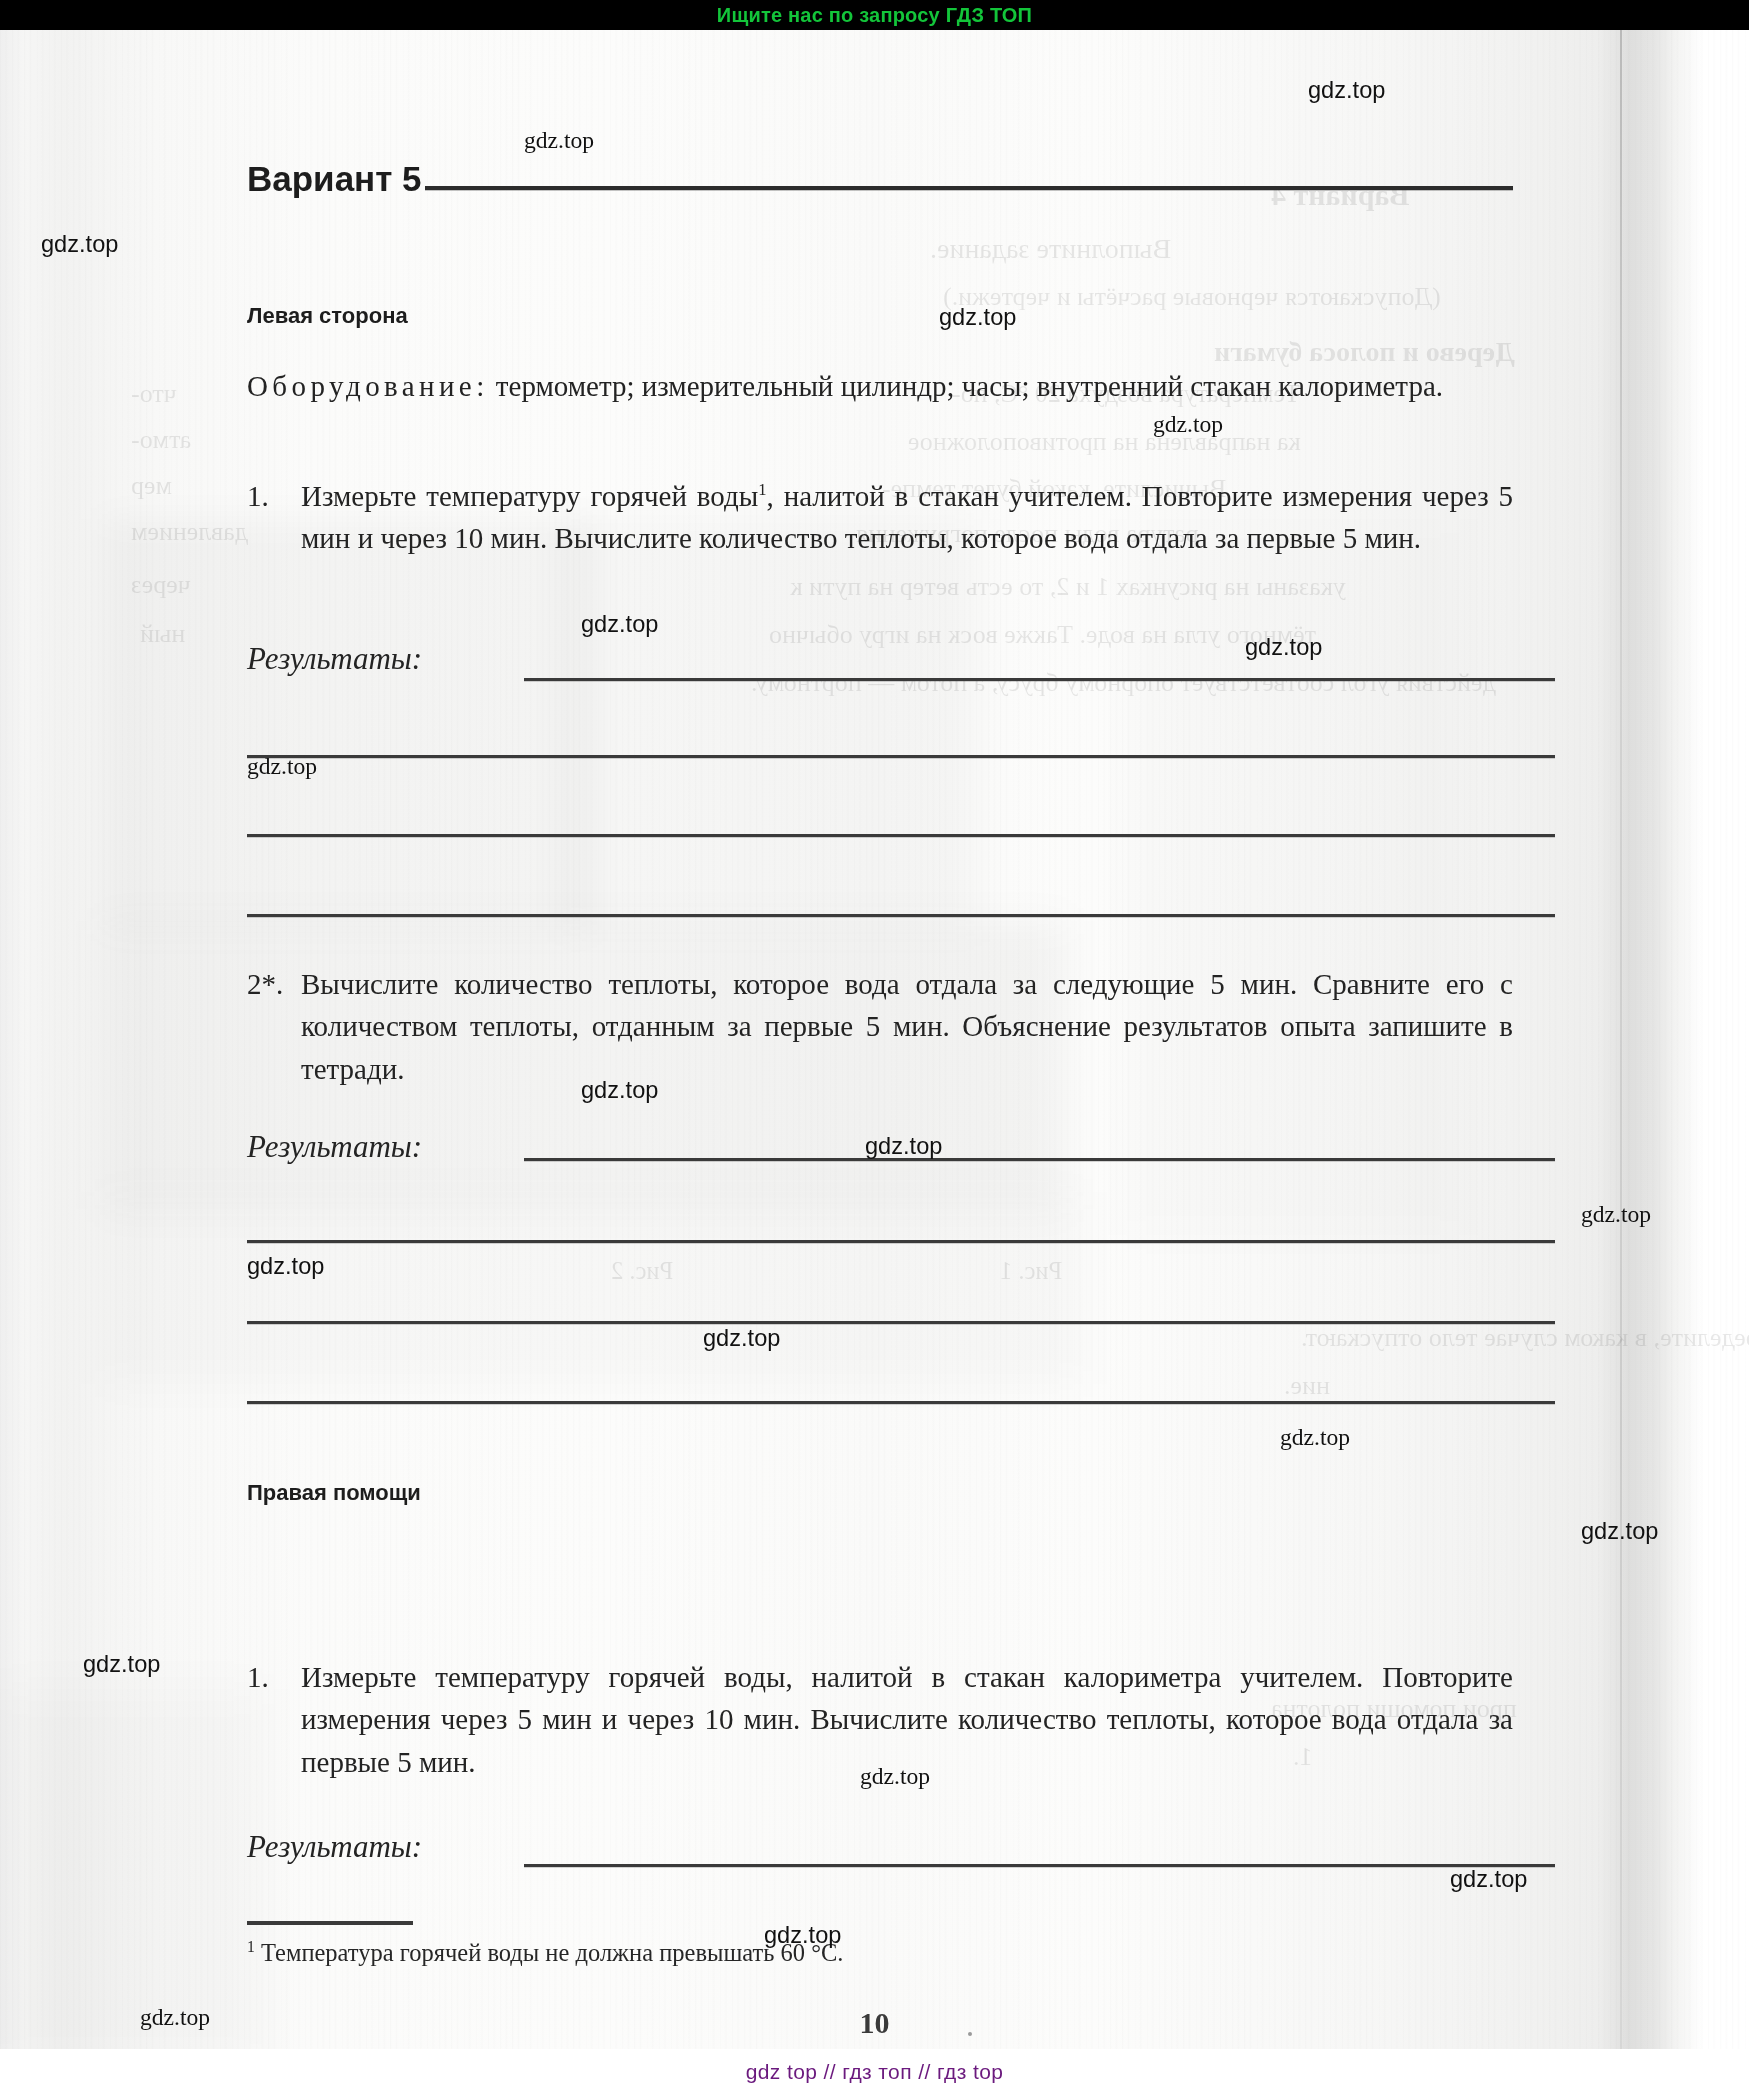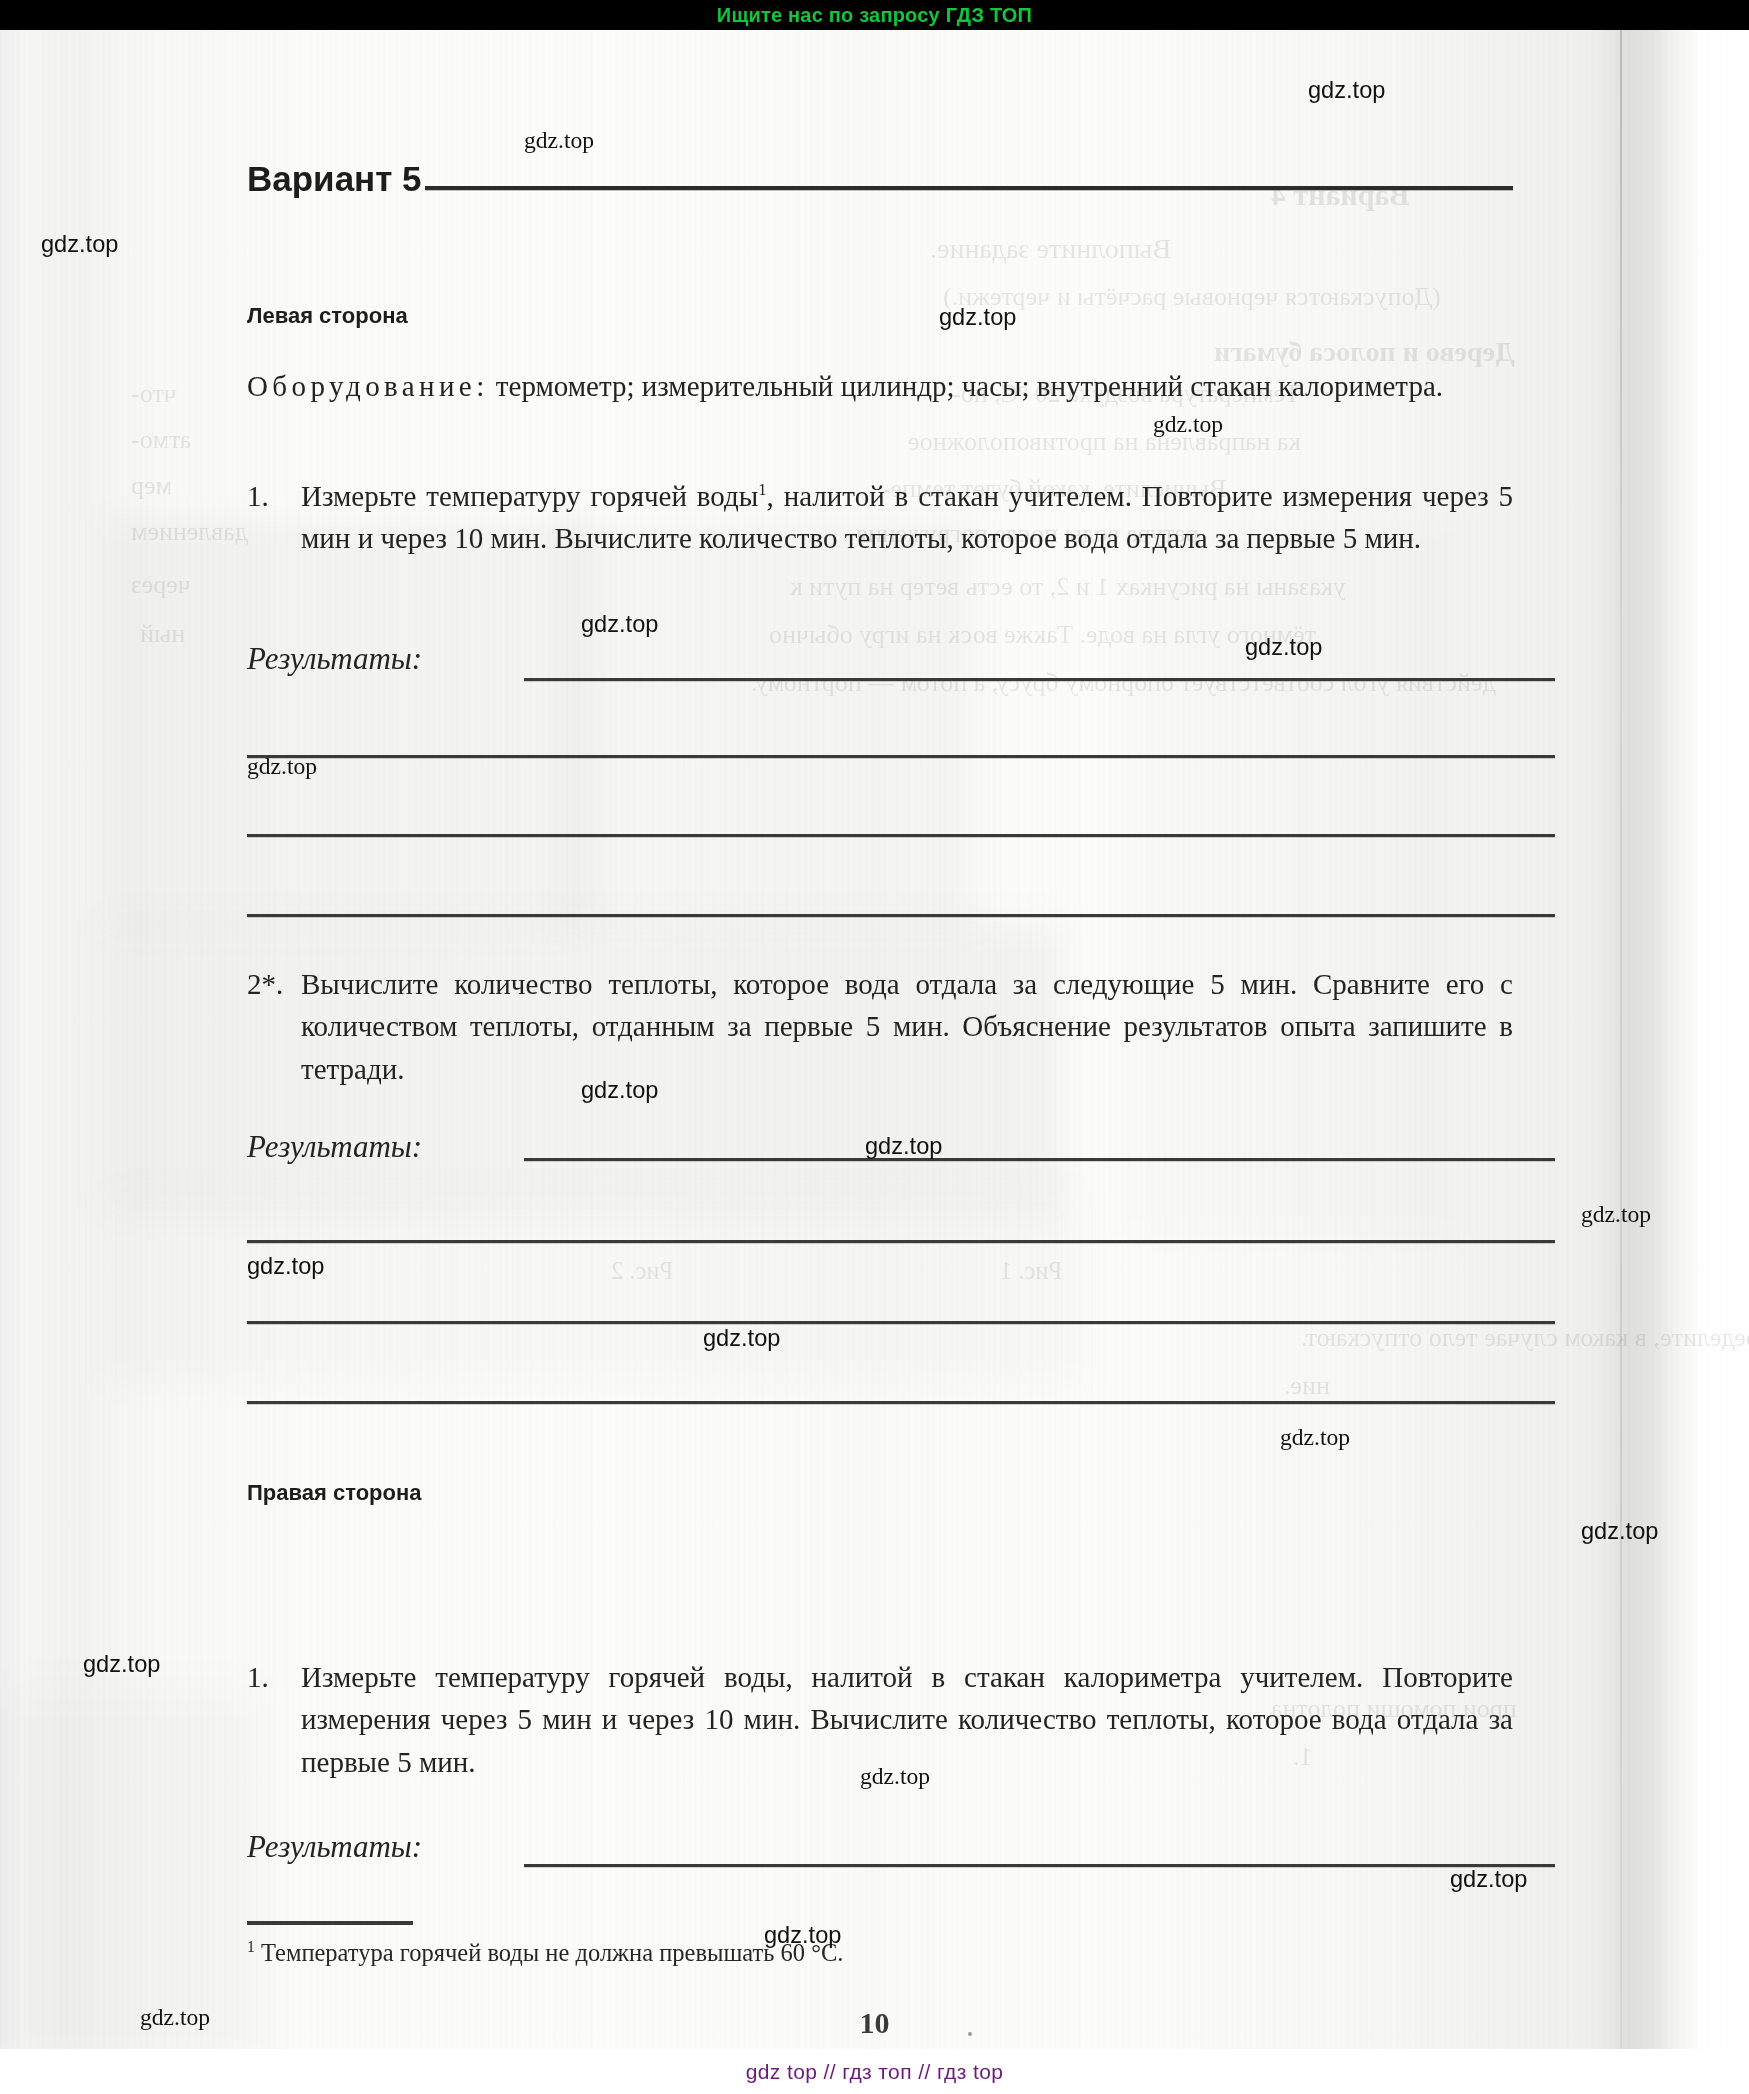--- a/index.html
+++ b/index.html
@@ -263,21 +263,21 @@
       <div class="num">2*.</div>
       <div class="body">Вычислите количество теплоты, которое вода отдала за следующие 5 мин. Сравните его с количеством теплоты, отданным за первые 5 мин. Объяснение результатов опыта запишите в тетради.</div>
     </div>
 
     <div class="results-label" style="top:1099px;">Результаты:</div>
     <div class="rline" style="left:524px;top:1128px;width:1031px;"></div>
     <div class="rline" style="left:247px;top:1210px;width:1308px;"></div>
     <div class="rline" style="left:247px;top:1291px;width:1308px;"></div>
     <div class="rline" style="left:247px;top:1371px;width:1308px;"></div>
 
-    <div class="side-title" id="side-right-title">Правая сторона</div>
+    <div class="side-title" id="side-right-title">Правая помощи</div>
 
 
     <div class="task" id="task-3">
       <div class="num">1.</div>
       <div class="body">Измерьте температуру горячей воды, налитой в стакан калориметра учителем. Повторите измерения через 5 мин и через 10 мин. Вычислите количество теплоты, которое вода отдала за первые 5 мин.</div>
     </div>
 
     <div class="results-label" style="top:1799px;">Результаты:</div>
     <div class="rline" style="left:524px;top:1834px;width:1031px;"></div>
 

